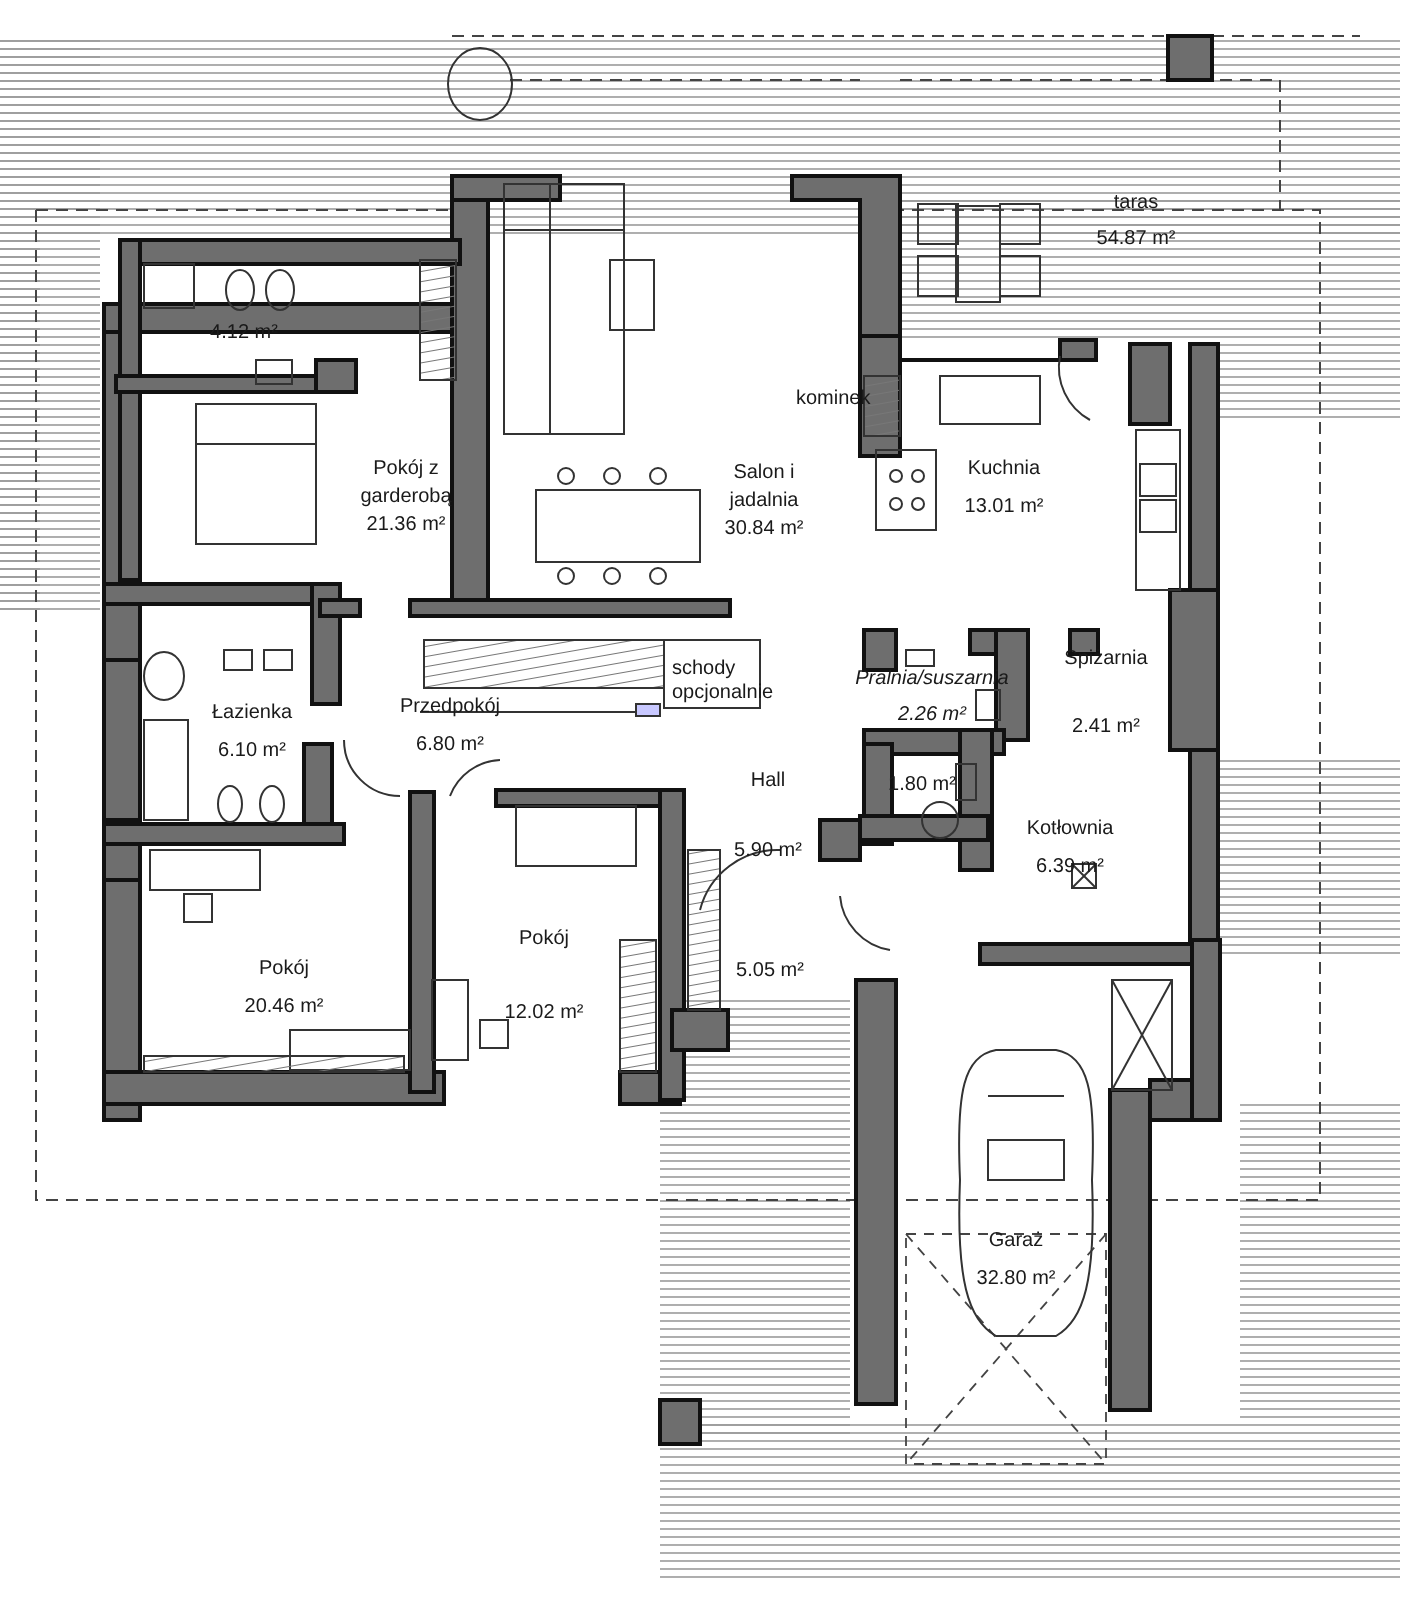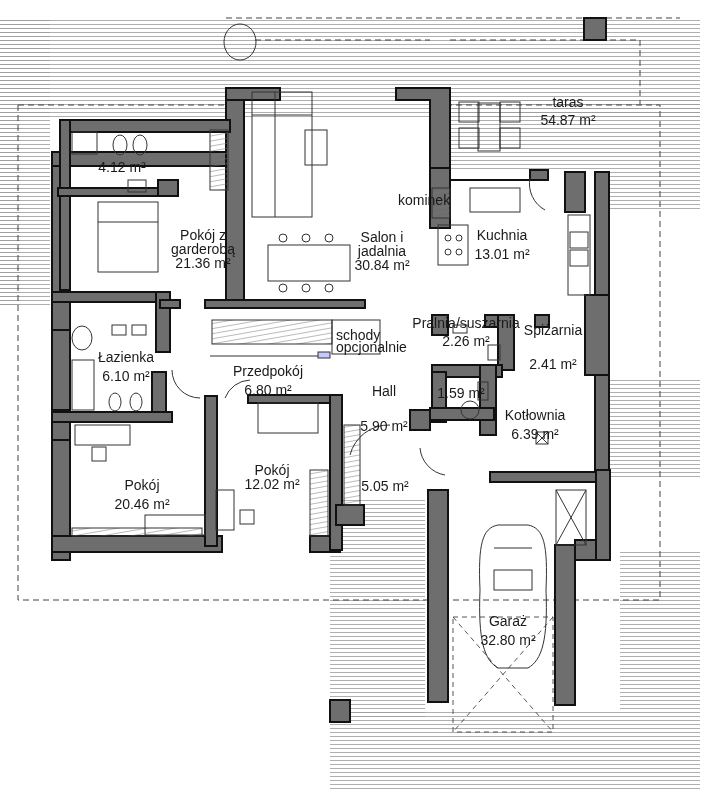--- a/index.html
+++ b/index.html
@@ -1,20 +1,20 @@
 <!DOCTYPE html>
 <html><head>
 <meta charset="utf-8">
 <style>
   html,body{margin:0;padding:0;background:#ffffff;}
   body{width:707px;height:800px;overflow:hidden;position:relative;font-family:"Liberation Sans",sans-serif;}
   #plan{position:absolute;left:0;top:0;width:707px;height:800px;}
-  .lbl{position:absolute;font-size:14px;color:#1a1a1a;text-align:center;line-height:14px;white-space:nowrap;transform:translateX(-50%);}
+  .lbl{position:absolute;font-size:10px;color:#1a1a1a;text-align:center;line-height:14px;white-space:nowrap;transform:translateX(-50%);}
   .lbl span{display:block;}
-  .lbl-small{font-size:14px;}
+  .lbl-small{font-size:10px;}
   .lbl-left{transform:none;text-align:left;}
 </style>
 </head>
 <body>
 
 <svg id="plan" viewBox="0 0 707 800" xmlns="http://www.w3.org/2000/svg">
   <defs>
     <pattern id="deck" width="6" height="4" patternUnits="userSpaceOnUse">
       <line x1="0" y1="0.5" x2="6" y2="0.5" stroke="#9a9a9a" stroke-width="0.8"></line>
     </pattern>
@@ -223,50 +223,50 @@
 </div>
 <div class="lbl" style="left:203px;top:228px;">
   <span>Pokój z</span>
   <span>garderobą</span>
   <span>21.36 m²</span>
 </div>
 <div class="lbl" style="left:126px;top:350px;">
   <span>Łazienka</span>
   <span style="margin-top:5px">6.10 m²</span>
 </div>
-<div class="lbl" style="left:225px;top:364px;margin-left:43px;">
+<div class="lbl" style="left:225px;top:347px;">
   <span>Przedpokój</span>
   <span style="margin-top:5px">6.80 m²</span>
 </div>
 <div class="lbl" style="left:384px;top:384px;">
   <span>Hall</span>
   <span style="margin-top:21px">5.90 m²</span>
 </div>
-<div class="lbl" style="left:466px;top:316px;">
+<div class="lbl" style="left:466px;top:333px;font-style:italic;">
   <span>Pralnia/suszarnia</span>
   <span style="margin-top:4px">2.26 m²</span>
 </div>
 <div class="lbl" style="left:553px;top:323px;">
   <span>Spiżarnia</span>
   <span style="margin-top:20px">2.41 m²</span>
 </div>
 <div class="lbl" style="left:461px;top:386px;">
-  <span>1.59 m²</span>
+  <span>1.80 m²</span>
 </div>
 <div class="lbl" style="left:535px;top:408px;">
   <span>Kotłownia</span>
   <span style="margin-top:5px">6.39 m²</span>
 </div>
 <div class="lbl" style="left:142px;top:478px;">
   <span>Pokój</span>
   <span style="margin-top:5px">20.46 m²</span>
 </div>
 <div class="lbl" style="left:272px;top:463px;">
   <span>Pokój</span>
-  <span style="margin-top:0">12.02 m²</span>
+  <span style="margin-top:23px">12.02 m²</span>
 </div>
 <div class="lbl" style="left:385px;top:479px;">
   <span>5.05 m²</span>
 </div>
 <div class="lbl" style="left:508px;top:614px;">
   <span>Garaż</span>
   <span style="margin-top:5px">32.80 m²</span>
 </div>
 <div class="lbl lbl-small lbl-left" style="left:398px;top:193px;">
   <span>kominek</span>

